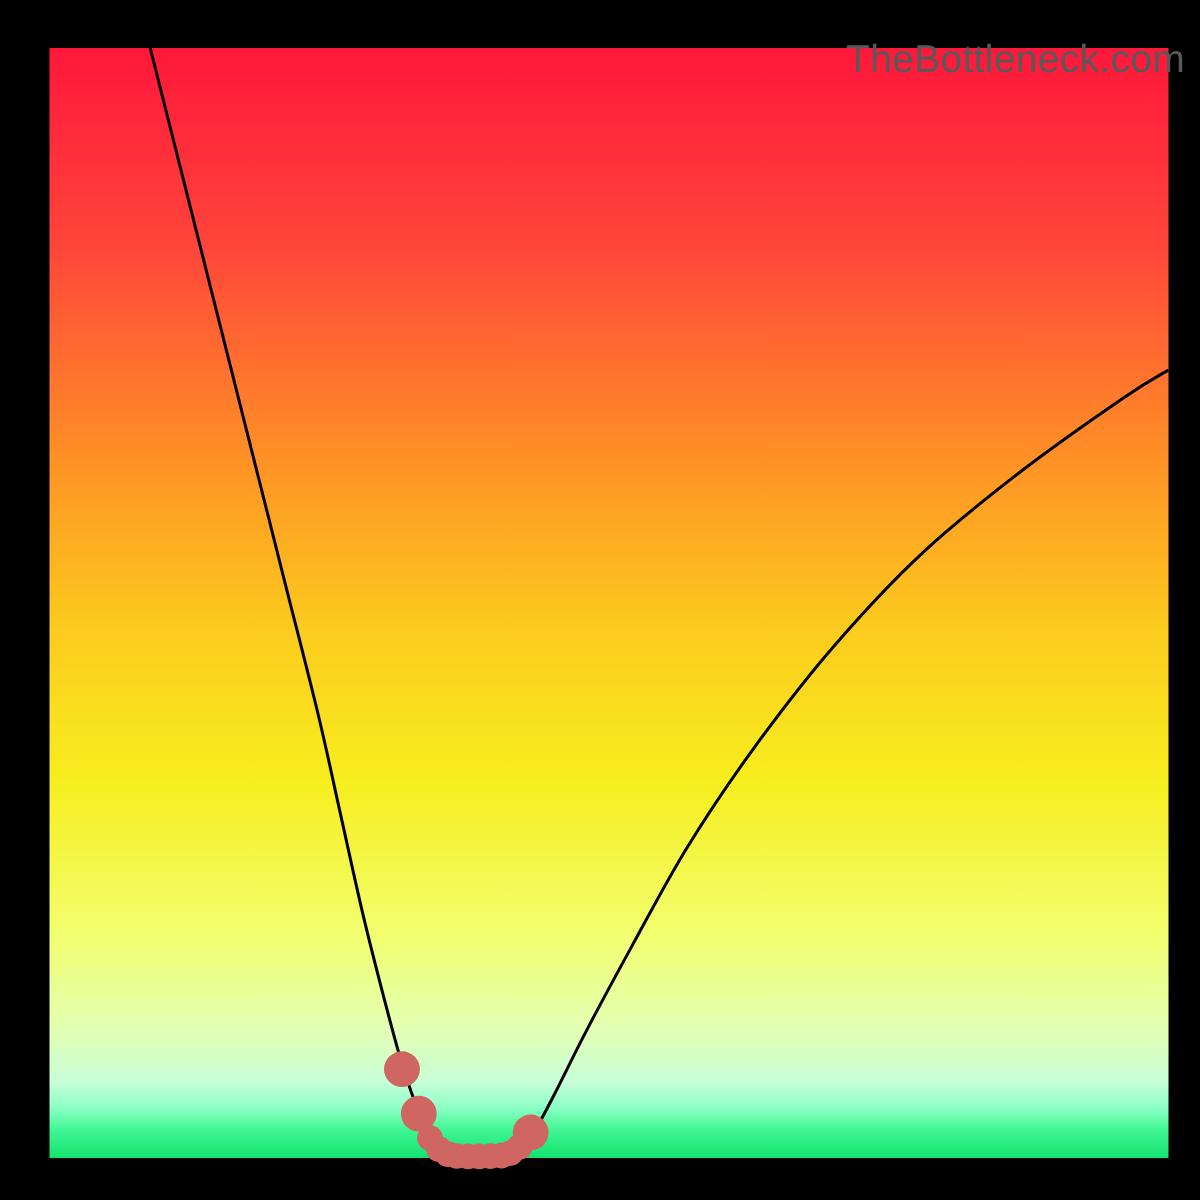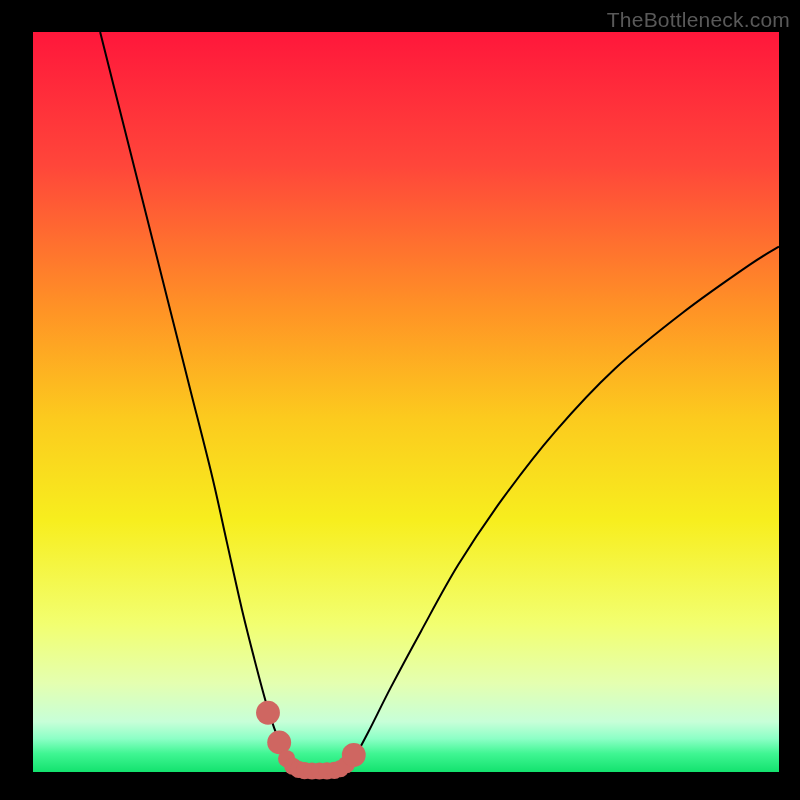--- a/index.html
+++ b/index.html
@@ -14,24 +14,24 @@
   .canvas-wrap {
     position: relative;
     width: 800px;
     height: 800px;
   }
   svg {
     display: block;
   }
   .watermark {
     position: absolute;
-    top: 8px;
+    top: 24px;
     right: 10px;
     color: #595959;
-    font-size: 21px;
+    font-size: 26px;
     font-weight: 400;
     letter-spacing: 0.2px;
     user-select: none;
   }
 </style>
 </head>
 <body>
 
 <div class="canvas-wrap">
   <svg id="chart-svg" width="800" height="800" viewBox="0 0 800 800">

